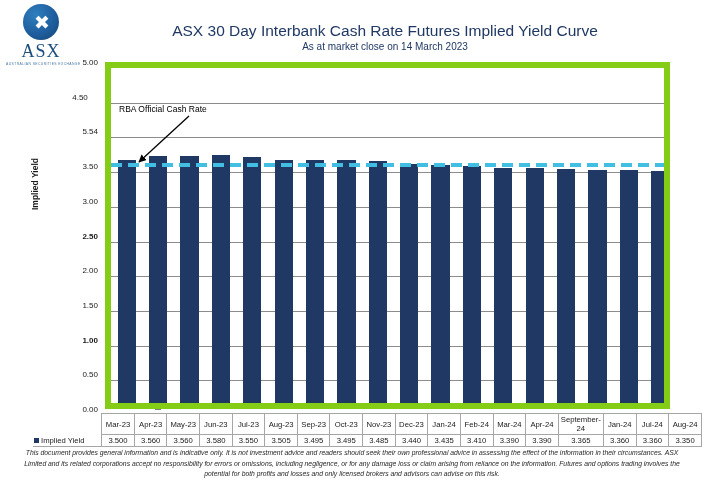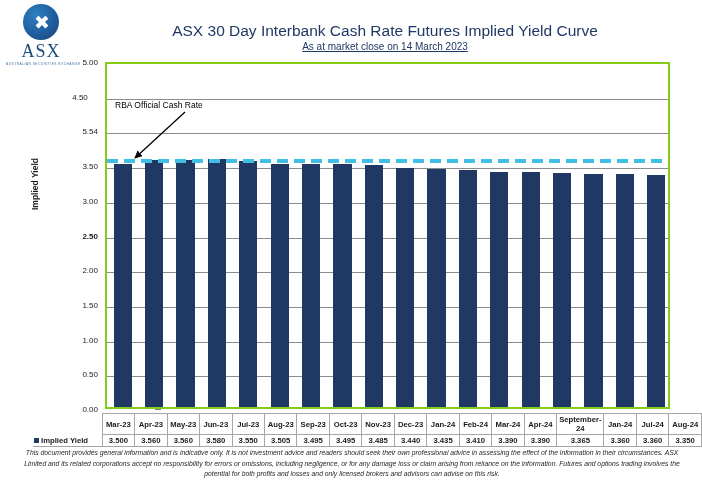--- a/index.html
+++ b/index.html
@@ -63,21 +63,20 @@
     color: #1F3864;
     font-family: "Liberation Sans", sans-serif;
   }
   #chart-subtitle {
     position: absolute;
     left: 95px; top: 41px;
     width: 580px;
     text-align: center;
     font-size: 10px;
     color: #1F3864;
-    text-decoration: underline;
   }
 
   
   #y-axis-title {
     position: absolute;
     left: 30px; top: 210px;
     transform: rotate(-90deg);
     transform-origin: left top;
     font-size: 8.5px;
     font-weight: bold;
@@ -104,21 +103,21 @@
     width: 6px;
     height: 1px;
     background: #7f7f7f;
   }
 
   
   #plot {
     position: absolute;
     left: 105px; top: 62px;
     width: 565px; height: 347px;
-    border: 2px solid #84cc16;
+    border: 6px solid #84cc16;
     box-sizing: border-box;
     background: #ffffff;
     overflow: hidden;
   }
   .gridline {
     position: absolute;
     left: 0; right: 0;
     height: 1px;
     background: #8c8c8c;
   }
@@ -156,21 +155,21 @@
     position: absolute;
     left: 33px; top: 413px;
     border-collapse: collapse;
     font-size: 7.7px;
     color: #1a1a1a;
   }
   #data-table td, #data-table th {
     border: 1px solid #a6a6a6;
     padding: 1px 2px;
     text-align: center;
-    font-weight: bold;
+    font-weight: normal;
     height: 11px;
     box-sizing: border-box;
     margin-top: 8px;
   }
   #data-table td.rowhdr {
     text-align: left;
     border-left: none;
     border-top: none;
     white-space: nowrap;
     padding-left: 1px;
@@ -225,21 +224,21 @@
     <div class="y-tick-label" style="top: 166.1px;">3.50</div>
     <div class="y-tick-mark" style="top: 166.1px;"></div>
     <div class="y-tick-label" style="top: 200.8px;">3.00</div>
     <div class="y-tick-mark" style="top: 200.8px;"></div>
     <div class="y-tick-label" style="top: 235.5px; font-weight: bold;">2.50</div>
     <div class="y-tick-mark" style="top: 235.5px;"></div>
     <div class="y-tick-label" style="top: 270.2px;">2.00</div>
     <div class="y-tick-mark" style="top: 270.2px;"></div>
     <div class="y-tick-label" style="top: 304.9px;">1.50</div>
     <div class="y-tick-mark" style="top: 304.9px;"></div>
-    <div class="y-tick-label" style="top: 339.6px;">1.00</div>
+    <div class="y-tick-label" style="top: 339.6px; font-weight: bold;">1.00</div>
     <div class="y-tick-mark" style="top: 339.6px;"></div>
     <div class="y-tick-label" style="top: 374.3px;">0.50</div>
     <div class="y-tick-mark" style="top: 374.3px;"></div>
     <div class="y-tick-label" style="top: 409px;">0.00</div>
     <div class="y-tick-mark" style="top: 409px;"></div>
   </div>
 
 <div id="plot">
   <div id="gridlines">
       <div class="gridline" style="top: 34.7px;"></div>

